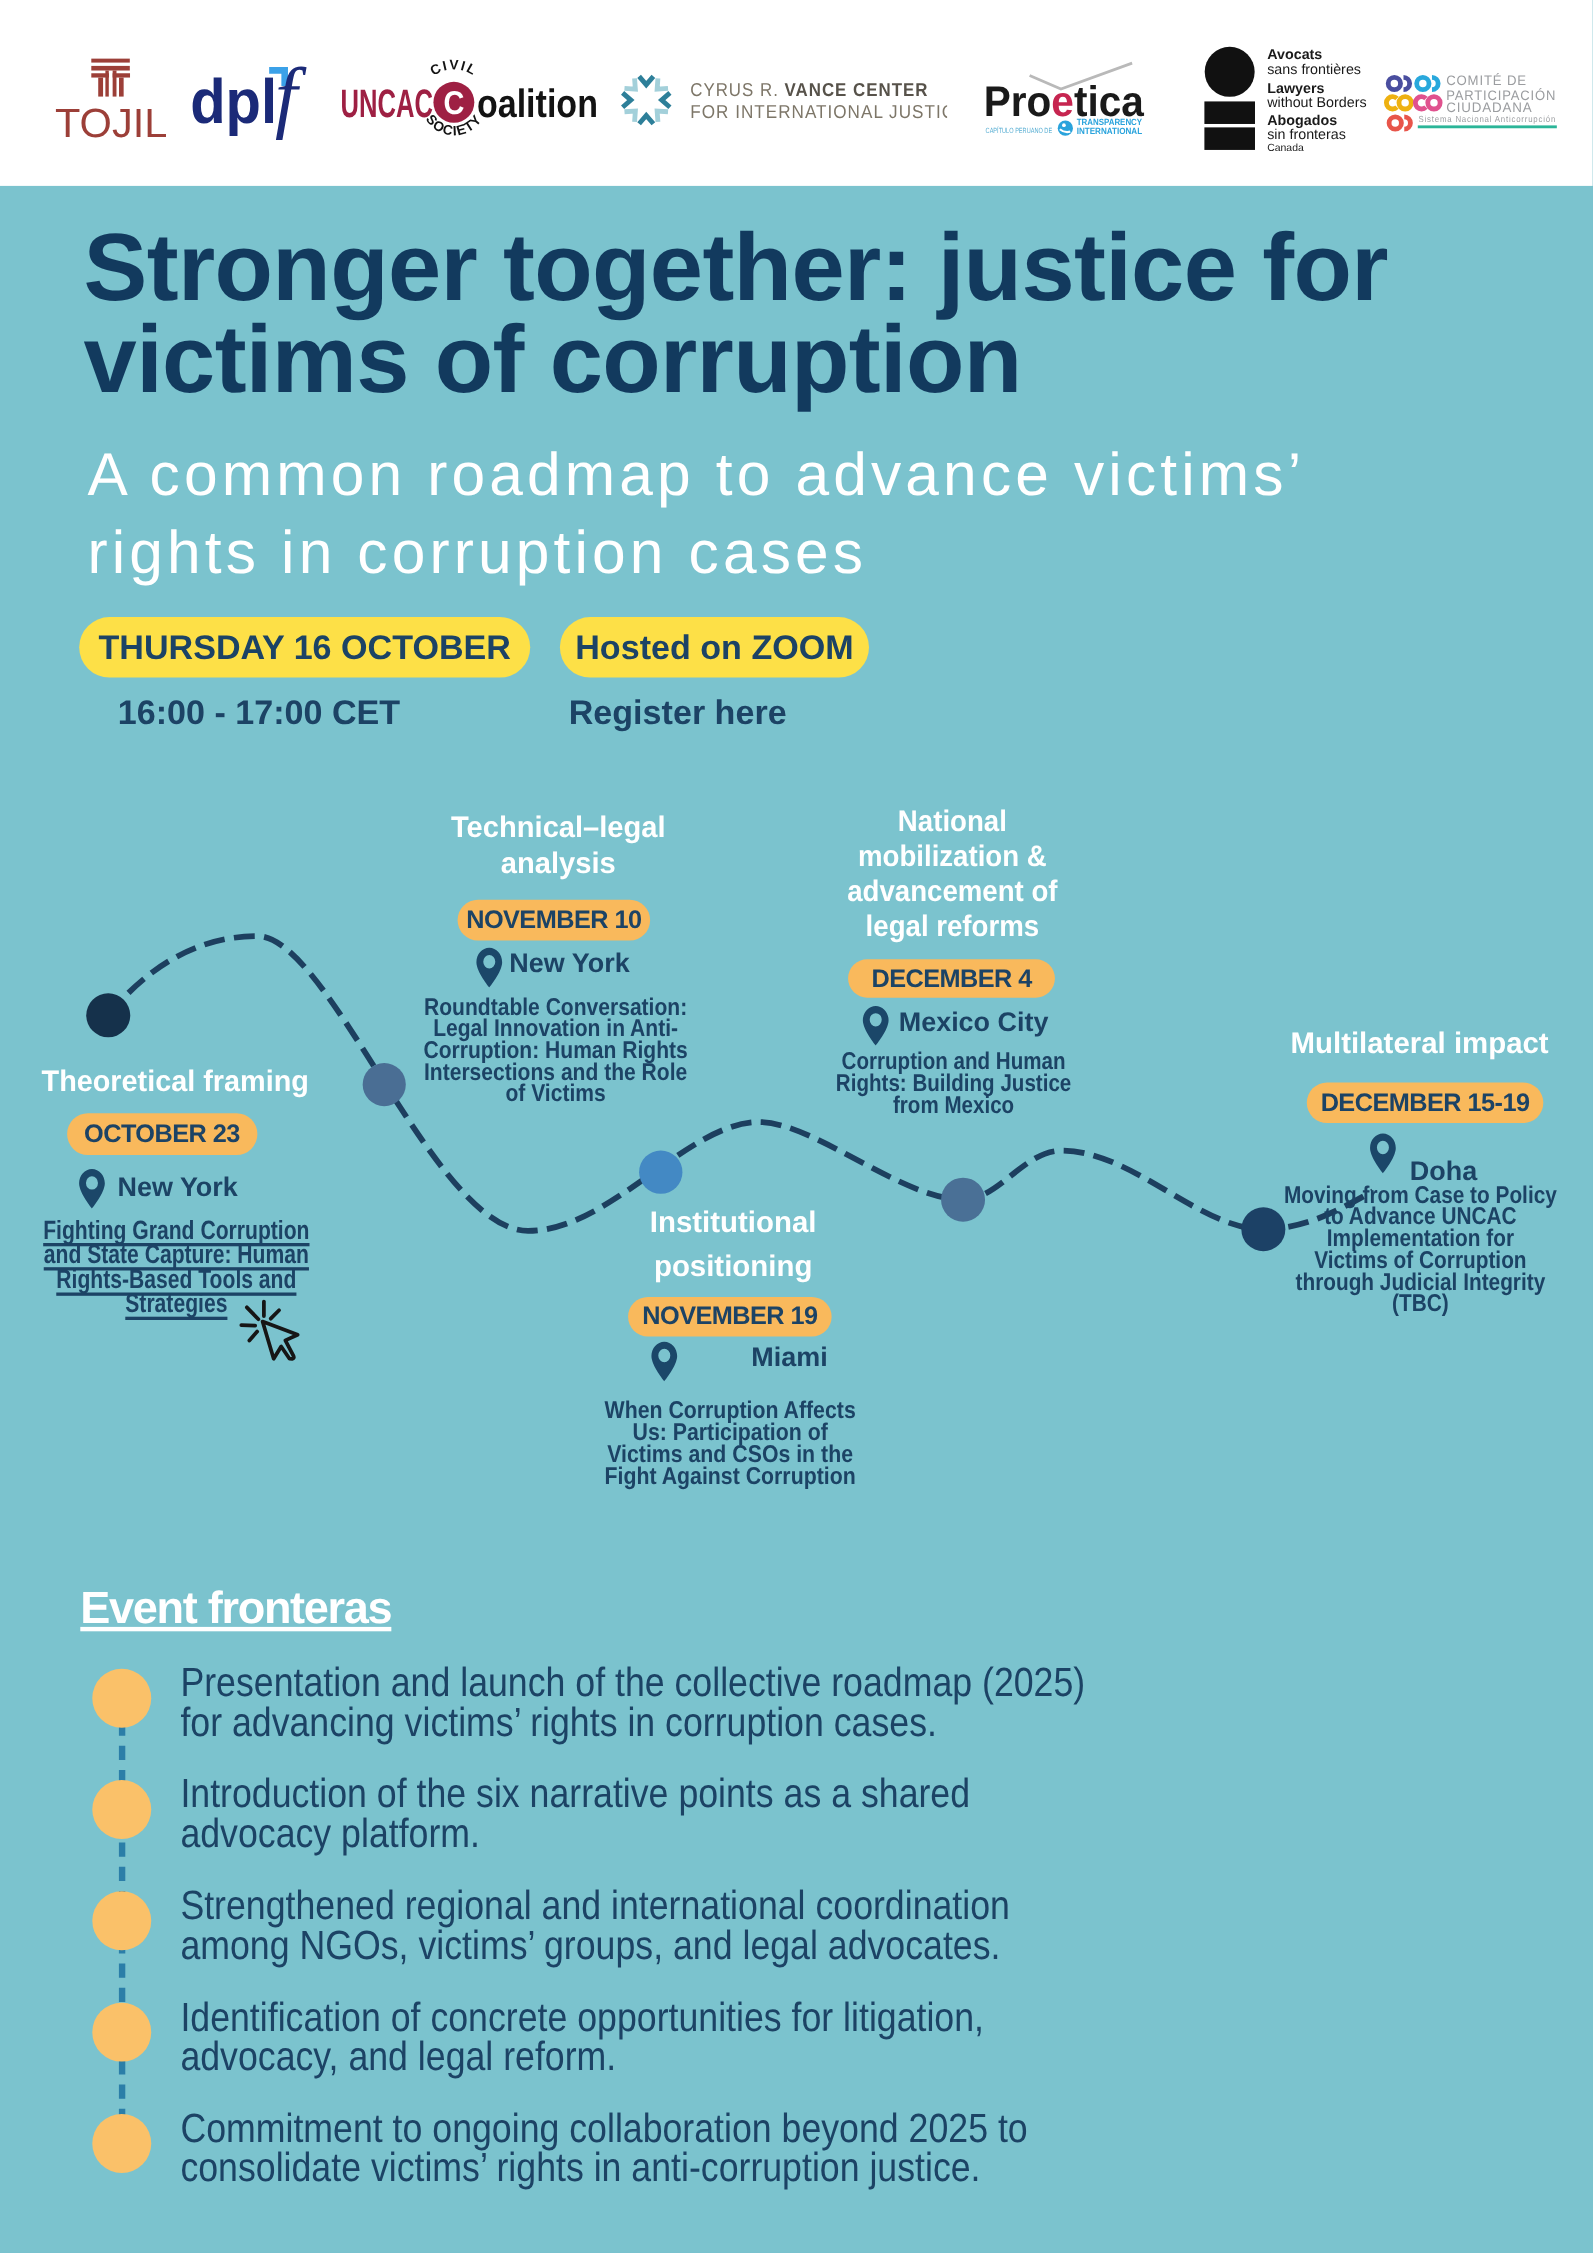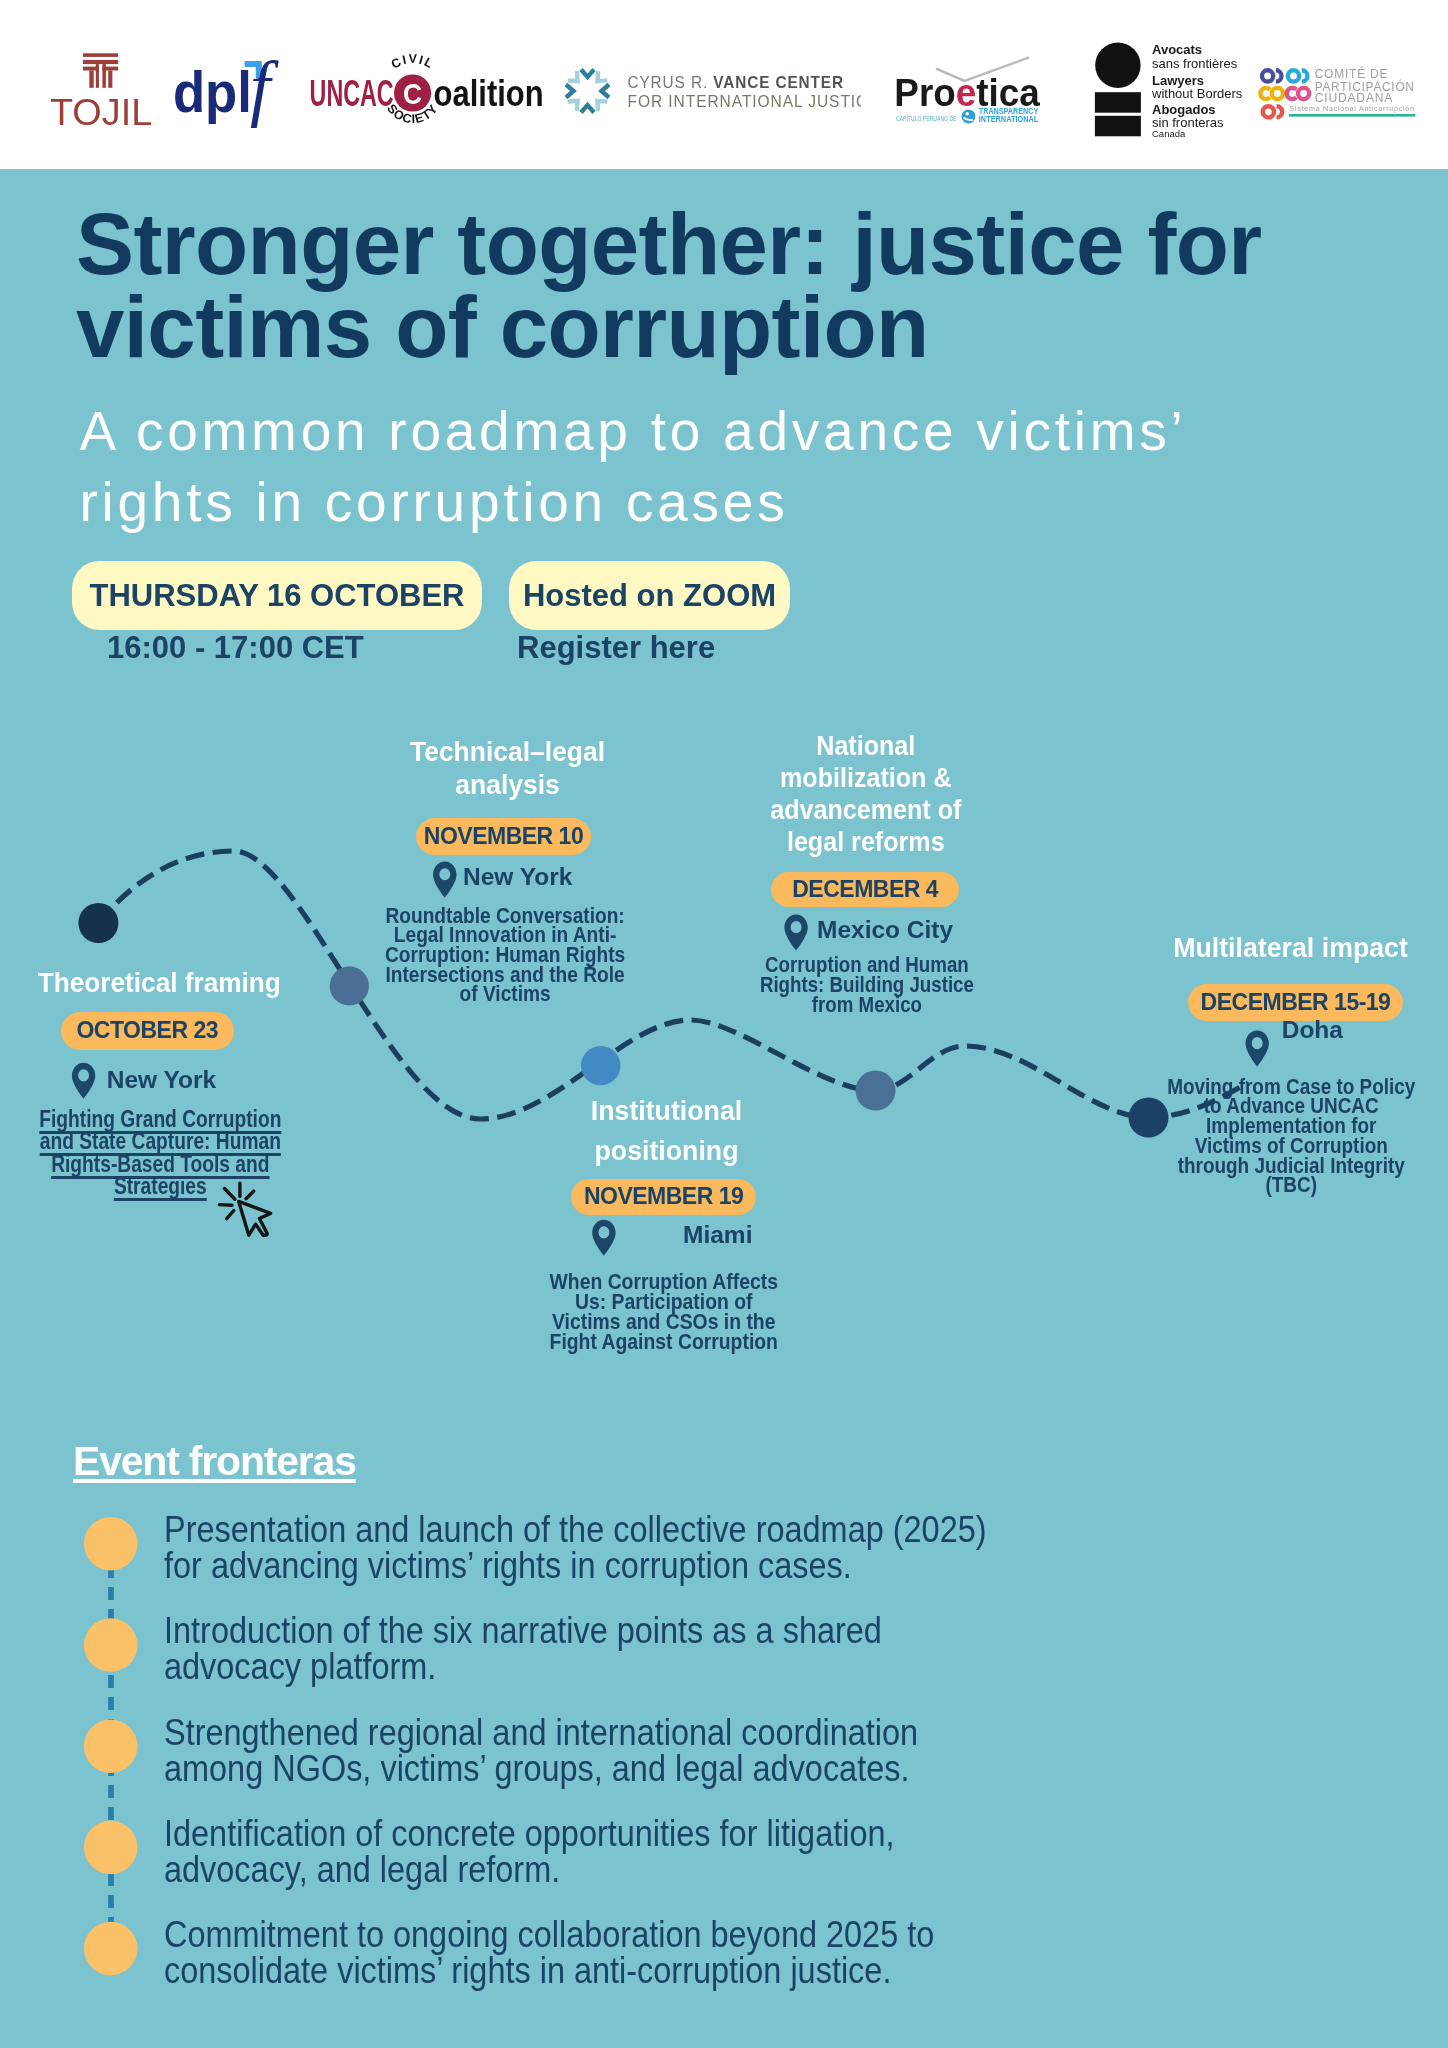--- a/index.html
+++ b/index.html
@@ -2,21 +2,21 @@
 <html><head>
 <meta charset="utf-8">
 <style>
   * { margin:0; padding:0; box-sizing:border-box; }
   html,body { width:1448px; height:2048px; }
   body { font-family:"Liberation Sans", sans-serif; position:relative; background:#7bc3ce; }
   .abs { position:absolute; }
   #header { position:absolute; left:0; top:0; width:1448px; height:169px; background:#ffffff; }
   .navy { color:#1c4365; }
   .wht { color:#ffffff; }
-  .pillbig { position:absolute; background:#fef9c3; border-radius:27.5px; height:69px;
+  .pillbig { position:absolute; background:#fde047; border-radius:27.5px; height:55px;
     display:flex; align-items:center; justify-content:center;
     color:#1c4365; font-weight:bold; font-size:31px; white-space:nowrap; }
   .pill { position:absolute; background:#f9b95c; border-radius:19px;
     display:flex; align-items:center; justify-content:center;
     color:#1c4365; font-weight:bold; font-size:23px; letter-spacing:-0.5px; white-space:nowrap; }
   .mhead { position:absolute; color:#fff; font-weight:bold; font-size:27px; width:400px; text-align:center; }
   .mhead > span { display:inline-block; white-space:nowrap; }
   .loc { position:absolute; color:#1c4365; font-weight:bold; font-size:24.5px; line-height:28px; white-space:nowrap; }
   .desc { position:absolute; color:#1c4365; font-weight:bold; font-size:22px; line-height:19.7px; width:400px; text-align:center; }
   .desc > span { display:inline-block; white-space:nowrap; }
@@ -89,21 +89,21 @@
 <div class="loc" style="left:817px; top:915.6px;">Mexico City</div>
 <div class="desc" style="left:666.5px; top:955.1px;"><span style="transform:scaleX(0.85); transform-origin:center top;">Corruption and Human<br>Rights: Building Justice<br>from Mexico</span></div>
 
 <div class="mhead" style="left:466.7px; top:1092.4px; line-height:39.3px;"><span style="transform:scaleX(0.99);">Institutional<br>positioning</span></div>
 <div class="pill" style="left:571.4px; top:1179.4px; width:184.4px; height:35.2px;">NOVEMBER 19</div>
 <div class="loc" style="left:662px; top:1221px;margin-left:21px;">Miami</div>
 <div class="desc" style="left:463.4px; top:1272.4px;"><span style="transform:scaleX(0.88); transform-origin:center top;">When Corruption Affects<br>Us: Participation of<br>Victims and CSOs in the<br>Fight Against Corruption</span></div>
 
 <div class="mhead" style="left:1091px; top:932.5px;"><span style="transform:scaleX(0.99);">Multilateral impact</span></div>
 <div class="pill" style="left:1188px; top:983.8px; width:215px; height:37px;">DECEMBER 15-19</div>
-<div class="loc" style="left:1281.7px; top:1016px;">Doha</div>
+<div class="loc" style="left:1281.7px; top:1052px;">Doha</div>
 <div class="desc" style="left:1090.9px; top:1076.7px;"><span style="transform:scaleX(0.86); transform-origin:center top;">Moving from Case to Policy<br>to Advance UNCAC<br>Implementation for<br>Victims of Corruption<br>through Judicial Integrity<br>(TBC)</span></div>
 
 <div class="abs wht" style="left:73px; top:1437px; font-size:41px; line-height:48px; font-weight:bold; letter-spacing:-1.2px; text-decoration:underline; text-decoration-thickness:4px; text-underline-offset:4px;">Event fronteras</div>
 
 <svg class="abs" style="left:0; top:0;" width="1448" height="2048" viewBox="0 0 1448 2048">
   <line x1="111" y1="1543" x2="111" y2="1949" stroke="#2b7ea8" stroke-width="5.8" stroke-dasharray="13 9"></line>
   <g fill="#fac169">
     <circle cx="110.7" cy="1543.8" r="26.8"></circle>
     <circle cx="110.7" cy="1645" r="26.8"></circle>
     <circle cx="110.7" cy="1746.2" r="26.8"></circle>

